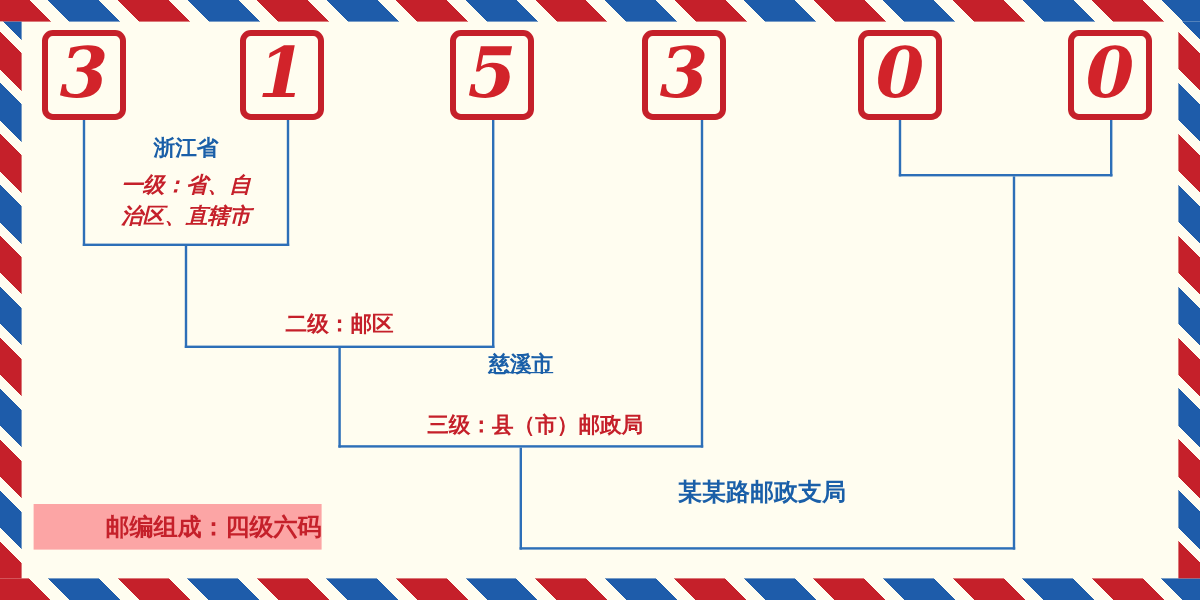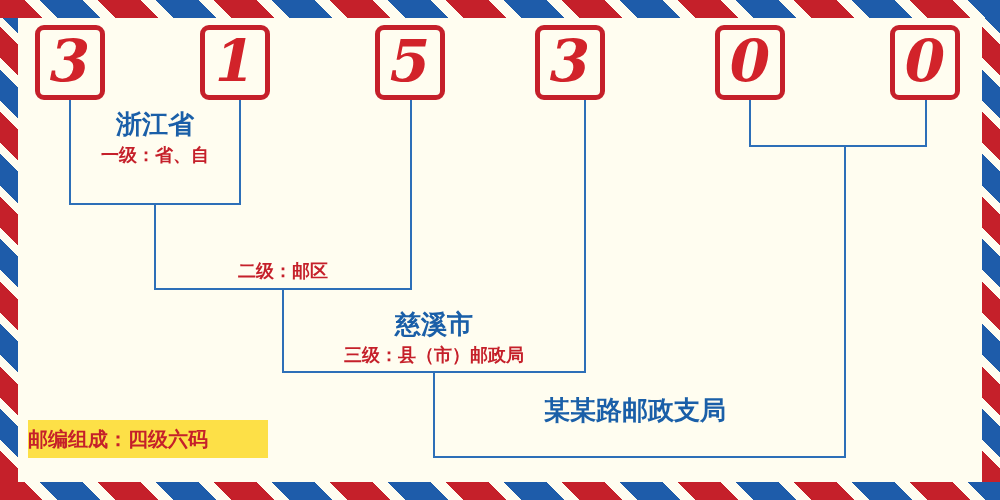--- a/index.html
+++ b/index.html
@@ -37,30 +37,30 @@
     font-size:58px;line-height:60px;color:#d2232a;
     transform:translateY(-2px);
   }
   
   .vline,.hline{position:absolute;background:#2d6fb8;}
   .vline{width:2px;}
   .hline{height:2px;}
   
   .place{
     position:absolute;text-align:center;
-    color:#1a5fa8;font-weight:bold;font-size:26px;line-height:24px;
+    color:#1a5fa8;font-weight:bold;font-size:18px;line-height:24px;
   }
   .desc{
     position:absolute;text-align:center;
     color:#c5202a;font-weight:bold;font-size:18px;line-height:26px;
   }
   .footer-box{
     position:absolute;left:28px;top:420px;width:240px;height:38px;
-    background:#fde047;
-    display:flex;align-items:center;justify-content:flex-start;
+    background:#fca5a5;
+    display:flex;align-items:center;justify-content:flex-end;
   }
   .footer-text{
     color:#c5202a;font-weight:bold;font-size:20px;
   }
 </style>
 </head>
 <body>
 
 <div id="stage">
 
@@ -85,41 +85,42 @@
       <span class="digit">0</span>
     </div>
   <div class="digit-box" style="left:890px;">
       <span class="digit">0</span>
     </div>
 
   <div class="vline" style="left:69px;top:100px;height:105px;"></div>
   <div class="hline" style="left:69px;top:203px;width:172px;"></div>
   <div class="vline" style="left:239px;top:100px;height:105px;"></div>
   <div class="place" style="left:75px;top:112px;width:160px;">浙江省</div>
-  <div class="desc" style="left:75px;top:142px;width:160px;">
+  <div class="desc" style="left:75px;top:142px;width:160px;font-style:italic;">
     <div>一级：省、自</div>
+    <div>治区、直辖市</div>
   </div>
 
   <div class="vline" style="left:154px;top:205px;height:85px;"></div>
   <div class="hline" style="left:154px;top:288px;width:258px;"></div>
   <div class="vline" style="left:410px;top:100px;height:190px;"></div>
   <div class="desc" style="left:203px;top:258px;width:160px;">二级：邮区</div>
 
   <div class="vline" style="left:282px;top:290px;height:83px;"></div>
   <div class="hline" style="left:282px;top:371px;width:304px;"></div>
   <div class="vline" style="left:584px;top:100px;height:273px;"></div>
-  <div class="place" style="left:334px;top:312px;width:200px;">慈溪市</div>
-  <div class="desc" style="left:284px;top:342px;width:300px;">三级：县（市）邮政局</div>
+  <div class="place" style="left:334px;top:292px;width:200px;text-decoration:underline;">慈溪市</div>
+  <div class="desc" style="left:296px;top:342px;width:300px;">三级：县（市）邮政局</div>
 
   <div class="vline" style="left:749px;top:100px;height:47px;"></div>
   <div class="hline" style="left:749px;top:145px;width:178px;"></div>
   <div class="vline" style="left:925px;top:100px;height:47px;"></div>
 
   <div class="vline" style="left:433px;top:373px;height:85px;"></div>
   <div class="hline" style="left:433px;top:456px;width:413px;"></div>
   <div class="vline" style="left:844px;top:147px;height:311px;"></div>
-  <div class="place" style="left:485px;top:398px;width:300px;font-size:26px;">某某路邮政支局</div>
+  <div class="place" style="left:485px;top:398px;width:300px;font-size:20px;">某某路邮政支局</div>
 
   <div class="footer-box">
     <span class="footer-text">邮编组成：四级六码</span>
   </div>
 
 </div>
 
 </body></html>

